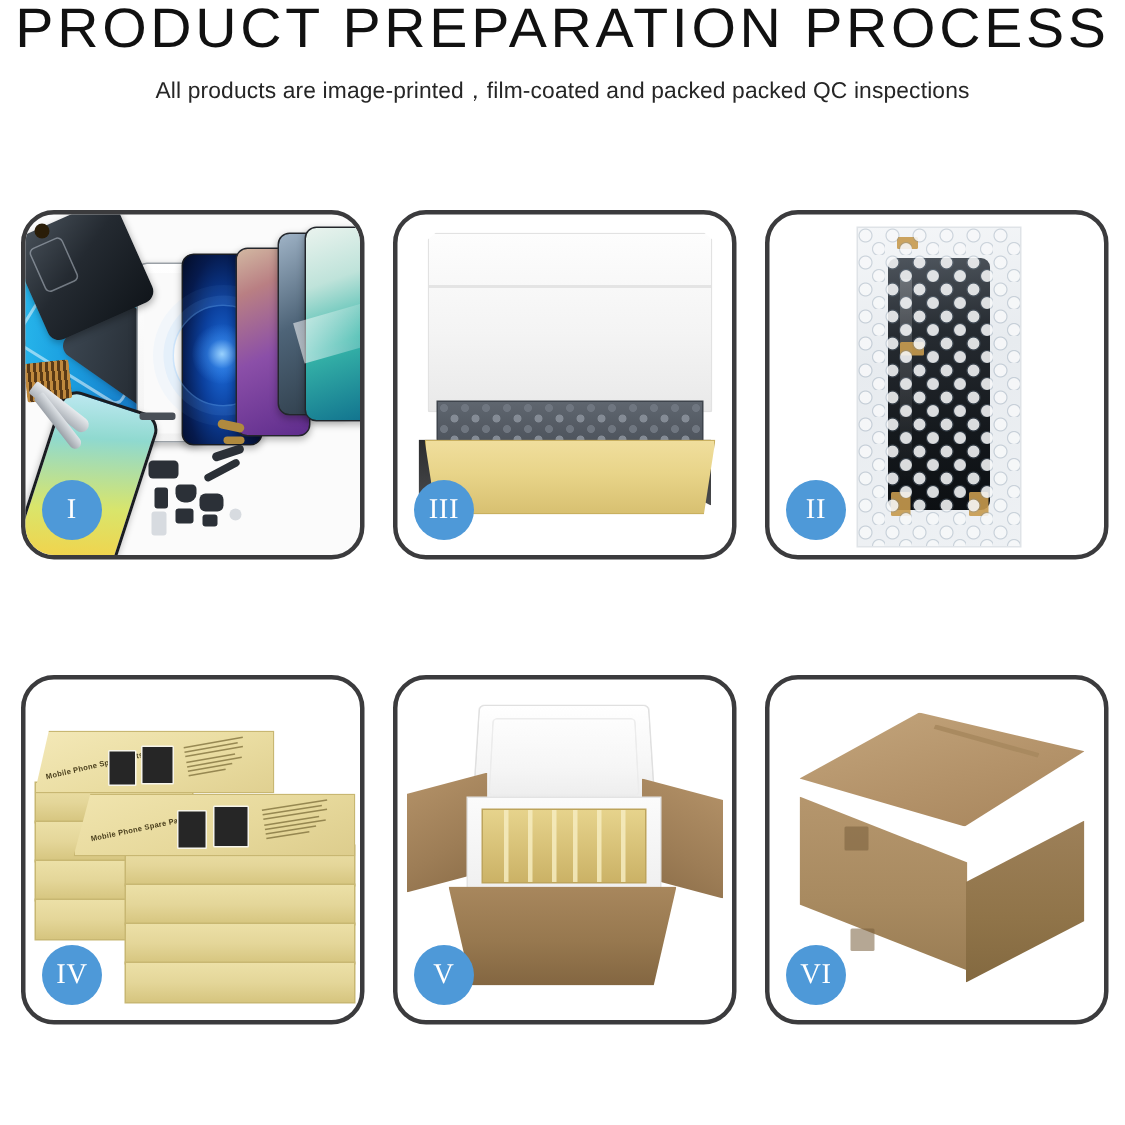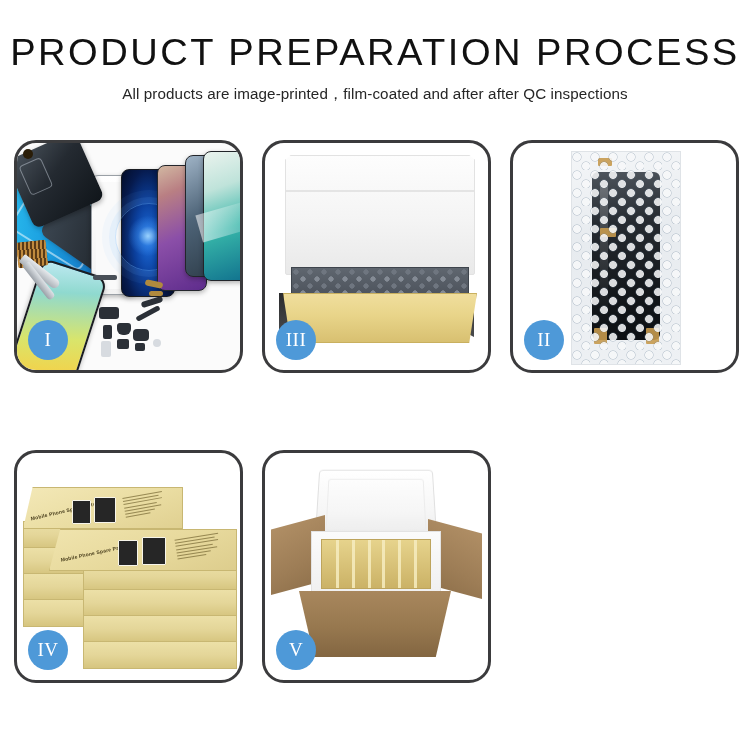--- a/index.html
+++ b/index.html
@@ -6,21 +6,21 @@
   body{
     width:750px;height:750px;
     background:#ffffff;
     font-family:"Liberation Sans", sans-serif;
     overflow:hidden;
     position:relative;
   }
   .page{width:750px;height:750px;position:relative;}
 
   
-  .header{text-align:center;padding-top:34px;}
+  .header{text-align:center;}
   .title{
     font-size:37px;
     letter-spacing:2.4px;
     color:#111111;
     font-weight:400;
     line-height:1;
     white-space:nowrap;
     transform:scaleX(1.03);
   }
   .subtitle{
@@ -345,21 +345,21 @@
   }
   .c-tape{position:absolute;background:rgba(120,95,60,.55);border-radius:1px;}
 </style>
 </head>
 <body>
 
 <div class="page">
 
   <div class="header">
     <div class="title">PRODUCT PREPARATION PROCESS</div>
-    <div class="subtitle">All products are image-printed，film-coated and after after QC inspections</div>
+    <div class="subtitle">All products are image-printed，film-coated and packed packed QC inspections</div>
   </div>
 
   <div class="grid">
 
     <div class="panel p1">
       <div class="stage">
         <div class="ph p1-blue"></div>
         <div class="ph p1-darkphone"></div>
         <div class="ph p1-glass"></div>
         <div class="ph p1-spiral"></div>
@@ -479,15 +479,26 @@
             <i style="left:46px"></i>
           <i style="left:60px"></i>
             <i style="left:76px"></i>
             <i style="left:92px"></i>
         </div>
         <div class="p5-body"></div>
       </div>
       <div class="badge">V</div>
     </div>
 
+    <div class="panel p6">
+      <div class="stage">
+        <div class="c-top"></div>
+        <div class="c-top-seam"></div>
+        <div class="c-left"></div>
+        <div class="c-right"></div>
+        <div class="c-tape" style="left:50px;top:98px;width:16px;height:16px;"></div>
+        <div class="c-tape" style="left:54px;top:166px;width:16px;height:15px;"></div>
+      </div>
+      <div class="badge">VI</div>
+    </div>
 
   </div>
 </div>
 
 </body></html>

